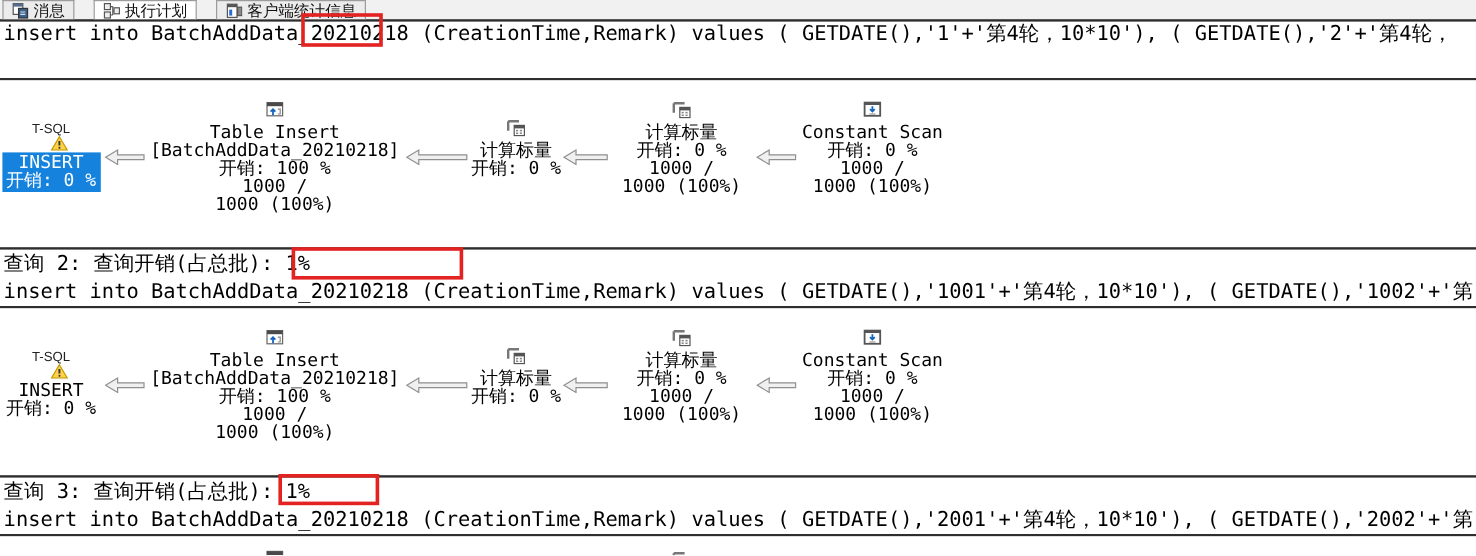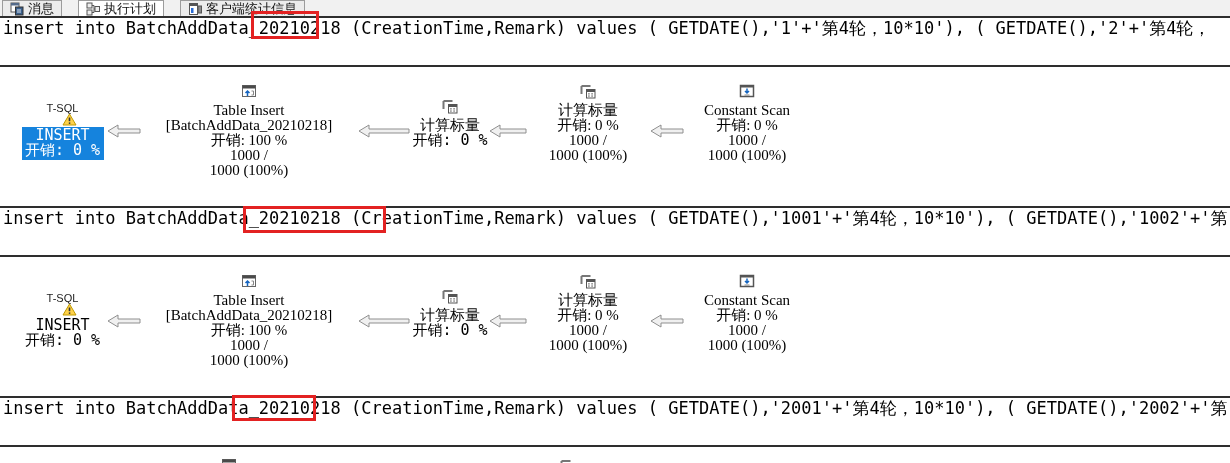--- a/index.html
+++ b/index.html
@@ -74,31 +74,31 @@
     font-size: 15px; line-height: 15px;
     background: #fff;
   }
   .plan.partial {
     height: 16px;
     border-bottom: none;
     display: block;
     overflow: hidden;
   }
   .col { display: flex; flex-direction: column; align-items: center; text-align: center; }
-  .w-ins { width: 85px; margin-left: 20px; }
+  .w-ins { width: 85px; }
   .w-a1  { width: 38px; }
   .w-tbl { width: 212px; }
   .w-a2  { width: 57px; }
   .w-c1  { width: 76px; }
   .w-a3  { width: 40px; }
   .w-c2  { width: 120px; }
   .w-a4  { width: 38px; }
   .w-cs  { width: 122px; justify-content: center; }
 
-  .node-std   { margin-top: 16px; font-family: Liberation Serif, serif; }
+  .node-std   { margin-top: 16px; }
   .node-low   { margin-top: 31px; }
   .node-root  { margin-top: 36px; }
   .acol { justify-content: center; margin-top: 57px; align-items: center; }
 
   .nline { white-space: nowrap; }
   .icon16 { margin-bottom: 4px; }
 
   .tsql { font-size: 11px; line-height: 11px; color:#222; letter-spacing: 0; font-family:"Liberation Sans",sans-serif; }
   .warn { margin: -1px 0 0 14px; }
   .insbox {
@@ -240,20 +240,21 @@
         <path d="M5.5 12 H10.5" stroke="#888"></path>
       </svg>
       <div class="nline">Constant Scan</div>
       <div class="nline">开销: 0 %</div>
       <div class="nline">1000 /</div>
       <div class="nline">1000 (100%)</div>
     </div>
   </div>
 
   <div class="qhead">
+    <div class="qtitle"><span>查询 2: 查询开销(占总批): </span><span>1%</span></div>
     <div class="qsql">insert into BatchAddData_20210218 (CreationTime,Remark) values ( GETDATE(),'1001'+'第4轮，10*10'), ( GETDATE(),'1002'+'第</div>
     <div class="rb rb2"></div>
   </div>
 
   <div class="plan">
     <div class="col w-ins node-root">
       <span class="tsql">T-SQL</span>
       <svg class="warn" width="15" height="13">
         <path d="M7.5 1 L14 12 H1 Z" fill="#ffd24a" stroke="#c09a00"></path>
         <path d="M7.5 4.5 V8.2" stroke="#333" stroke-width="1.6"></path>
@@ -333,20 +334,21 @@
         <path d="M5.5 12 H10.5" stroke="#888"></path>
       </svg>
       <div class="nline">Constant Scan</div>
       <div class="nline">开销: 0 %</div>
       <div class="nline">1000 /</div>
       <div class="nline">1000 (100%)</div>
     </div>
   </div>
 
   <div class="qhead">
+    <div class="qtitle"><span>查询 3: 查询开销(占总批): </span><span>1%</span></div>
     <div class="qsql">insert into BatchAddData_20210218 (CreationTime,Remark) values ( GETDATE(),'2001'+'第4轮，10*10'), ( GETDATE(),'2002'+'第</div>
     <div class="rb rb3"></div>
   </div>
 
   <div class="plan partial">
     <svg class="pp-icon p1" width="16" height="16">
       <rect x="1.5" y="2.5" width="13" height="11" fill="#fff" stroke="#666"></rect>
       <rect x="1.5" y="2.5" width="13" height="3" fill="#4a4a4a"></rect>
       <path d="M6.5 13 V8 M4.5 10 L6.5 8 L8.5 10" stroke="#1565c0" stroke-width="1.5" fill="none"></path>
     </svg>

